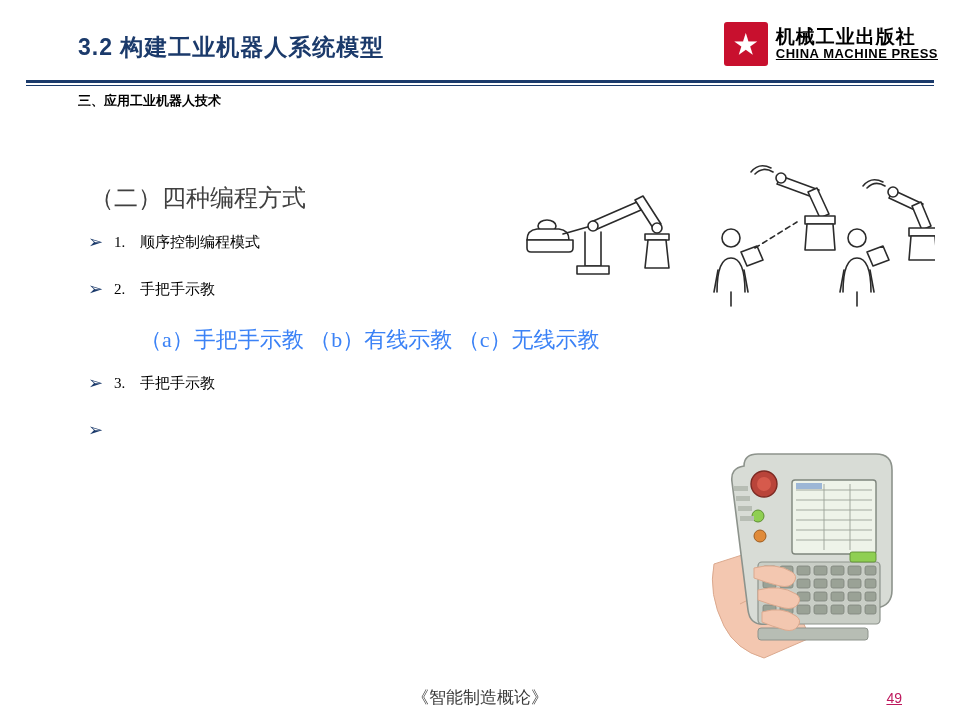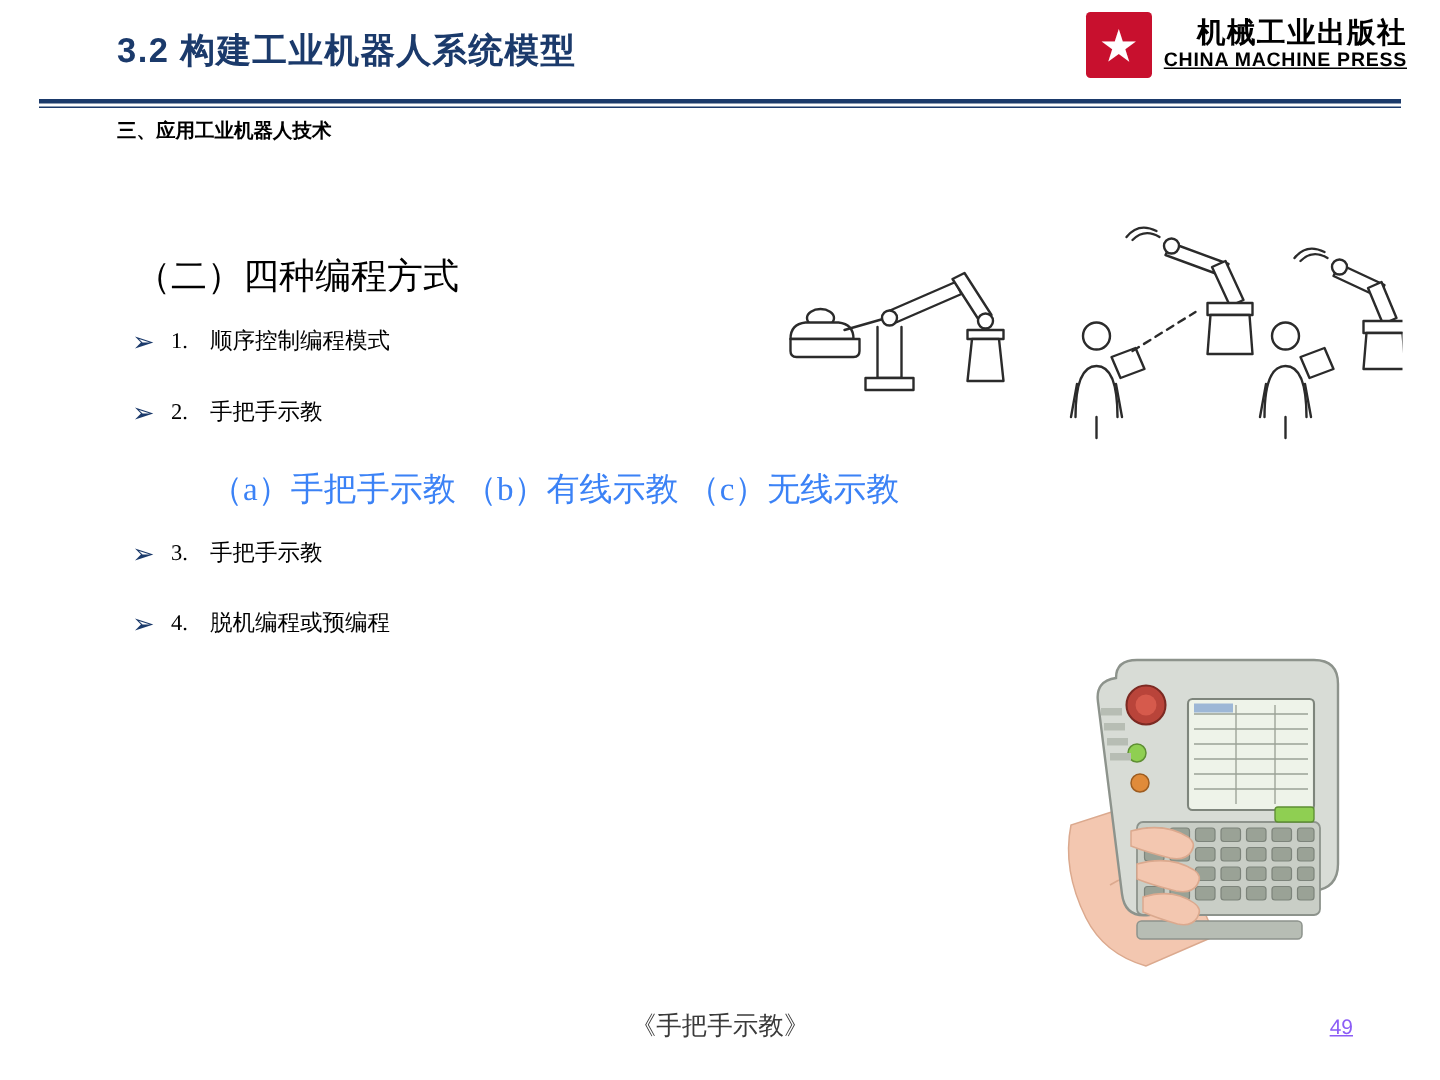--- a/index.html
+++ b/index.html
@@ -12,20 +12,21 @@
     background: #ffffff;
     font-family: "Liberation Sans", sans-serif;
     overflow: hidden;
     position: relative;
   }
 
   .slide {
     position: absolute;
     inset: 0;
     background: #ffffff;
+    margin-top: 14px;
   }
 
   
   .header {
     position: absolute;
     left: 0;
     top: 0;
     width: 960px;
     height: 70px;
   }
@@ -81,21 +82,20 @@
     transform: translate(-50%, -50%);
     color: #ffffff;
     font-size: 26px;
     line-height: 1;
   }
   .publisher-text {
     display: flex;
     flex-direction: column;
     justify-content: center;
     line-height: 1.12;
-    text-align: right;
   }
   .publisher-cn {
     font-size: 19px;
     font-weight: bold;
     color: #000000;
     letter-spacing: 1px;
     white-space: nowrap;
   }
   .publisher-en {
     font-size: 13px;
@@ -115,21 +115,21 @@
     font-weight: bold;
     color: #000000;
     font-family: "Liberation Serif", serif;
     white-space: nowrap;
   }
   .subsection {
     position: absolute;
     left: 90px;
     top: 168px;
     font-size: 24px;
-    color: #000000;
+    color: #404040;
     font-family: Liberation Sans, sans-serif;
     white-space: nowrap;
   }
 
   .bullet-list {
     position: absolute;
     left: 84px;
     top: 212px;
     width: 560px;
   }
@@ -198,21 +198,21 @@
     text-align: center;
     font-size: 17px;
     color: #3a3a3a;
     font-family: "Liberation Serif", serif;
   }
   .page-number {
     position: absolute;
     right: 58px;
     top: 676px;
     font-size: 14px;
-    color: #8b5cf6;
+    color: #be185d;
     font-family: "Liberation Sans", sans-serif;
     text-decoration: underline;
   }
 </style>
 </head>
 <body>
 
 <div class="slide">
 
   <div class="header">
@@ -248,21 +248,20 @@
     <div class="bullet-row" style="visibility:hidden;">
       <span class="bullet-marker"></span>
       <span class="bullet-text">&nbsp;</span>
     </div>
     <div class="bullet-row">
       <span class="bullet-marker">➢</span>
       <span class="bullet-text"><span class="bullet-num">3.</span><span>手把手示教</span></span>
     </div>
     <div class="bullet-row">
       <span class="bullet-marker">➢</span>
-      <span class="bullet-text"><span class="bullet-num">4.</span><span>脱机编程或预编程</span></span>
     </div>
   </div>
 
   <div class="sub-line">（a）手把手示教 （b）有线示教 （c）无线示教</div>
 
   <div class="figures">
     <svg width="430" height="165" viewBox="0 0 430 165" xmlns="http://www.w3.org/2000/svg">
       <g fill="none" stroke="#2b2b2b" stroke-width="1.6" stroke-linejoin="round" stroke-linecap="round">
 
         <g>
@@ -400,16 +399,16 @@
       </g>
 
       <g fill="#f3c7b0" stroke="#dba98e" stroke-width="1">
         <path d="M54 124 q22 -6 38 4 q6 4 2 10 q-4 6 -14 4 q-16 -4 -26 -8 z"></path>
         <path d="M58 146 q22 -6 38 4 q6 4 2 10 q-4 6 -14 4 q-16 -4 -26 -8 z"></path>
         <path d="M62 168 q20 -6 34 4 q6 4 2 10 q-4 6 -13 4 q-14 -4 -23 -8 z"></path>
       </g>
     </svg>
   </div>
 
-  <div class="footer-title">《手把手示教》</div>
+  <div class="footer-title">《智能制造概论》</div>
   <div class="page-number">49</div>
 
 </div>
 
 </body></html>

